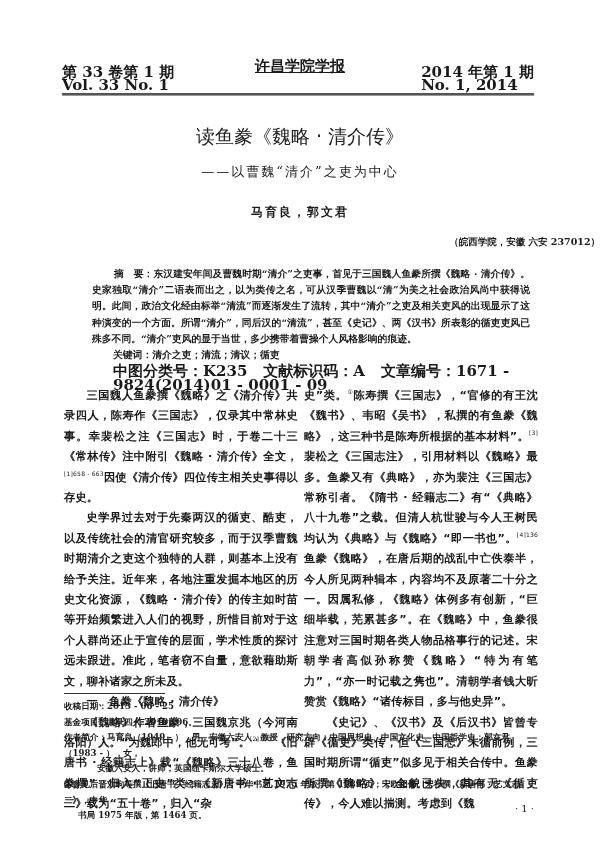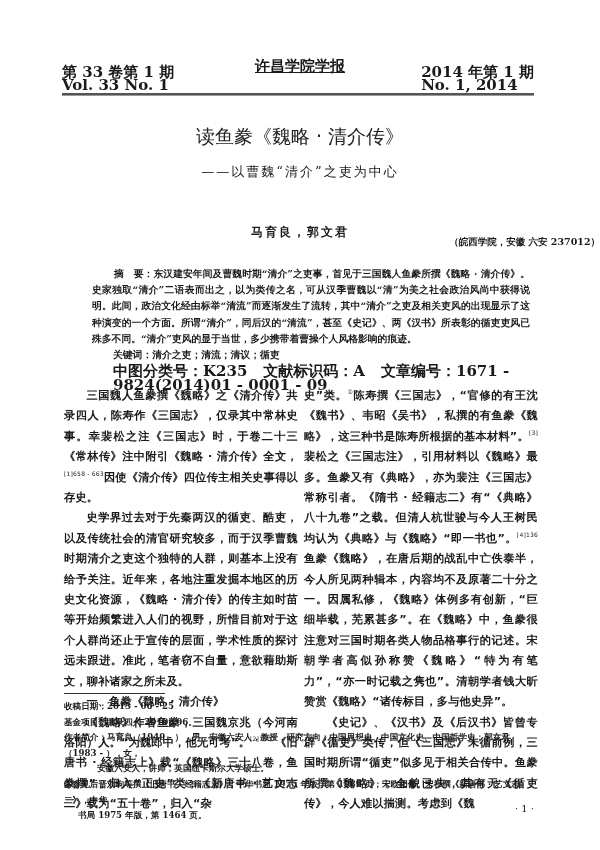--- a/index.html
+++ b/index.html
@@ -10,21 +10,21 @@
   }
   .abs { position: absolute; }
   .hdr { font-size: 15px; line-height: 13px; font-weight: bold; }
   .hdr-left { left: 62px; top: 66px; }
   .hdr-center { left: 180px; width: 240px; top: 60px; text-align: center; text-decoration: underline; }
   .hdr-right { right: 66px; top: 66px; text-align: left; }
   .hdr-rule { left: 62px; right: 66px; top: 93px; height: 2px; background: #555; border-bottom: 1px solid #999; }
 
   .title { left: 0; width: 600px; top: 124px; text-align: center; font-size: 19px; line-height: 24px; color: #222; font-family: "DejaVu Sans", sans-serif; }
   .subtitle { left: 0; width: 600px; top: 163px; text-align: center; font-size: 13px; line-height: 18px; letter-spacing: 2px; }
-  .authors { left: 0; width: 600px; top: 204px; text-align: center; font-size: 12px; font-weight: bold; letter-spacing: 2px; margin-top: 20px; }
+  .authors { left: 0; width: 600px; top: 204px; text-align: center; font-size: 12px; font-weight: bold; letter-spacing: 2px; }
   .affil { left: 0; width: 600px; top: 236px; text-align: right; font-size: 9.5px; font-weight: bold; }
 
   .abstract { left: 92px; width: 438px; top: 266px; font-size: 9.8px; line-height: 16.2px; font-weight: bold; text-align: justify; }
   .abstract .lbl { font-family: "DejaVu Sans", sans-serif; font-weight: bold; margin-left: 22px; }
   .kw { left: 113px; top: 348px; font-size: 9.8px; line-height: 14px; font-weight: bold; }
   .kw .lbl, .cls .lbl { font-family: "DejaVu Sans", sans-serif; font-weight: bold; }
   .cls { left: 113px; top: 364px; font-size: 15px; line-height: 14px; font-weight: bold; }
   .cls span.gap { display: inline-block; width: 16px; }
 
   .col { width: 234px; font-size: 11.2px; line-height: 20.4px; text-align: justify; font-weight: bold; font-family: "DejaVu Sans", sans-serif; letter-spacing: 0.2px; }

